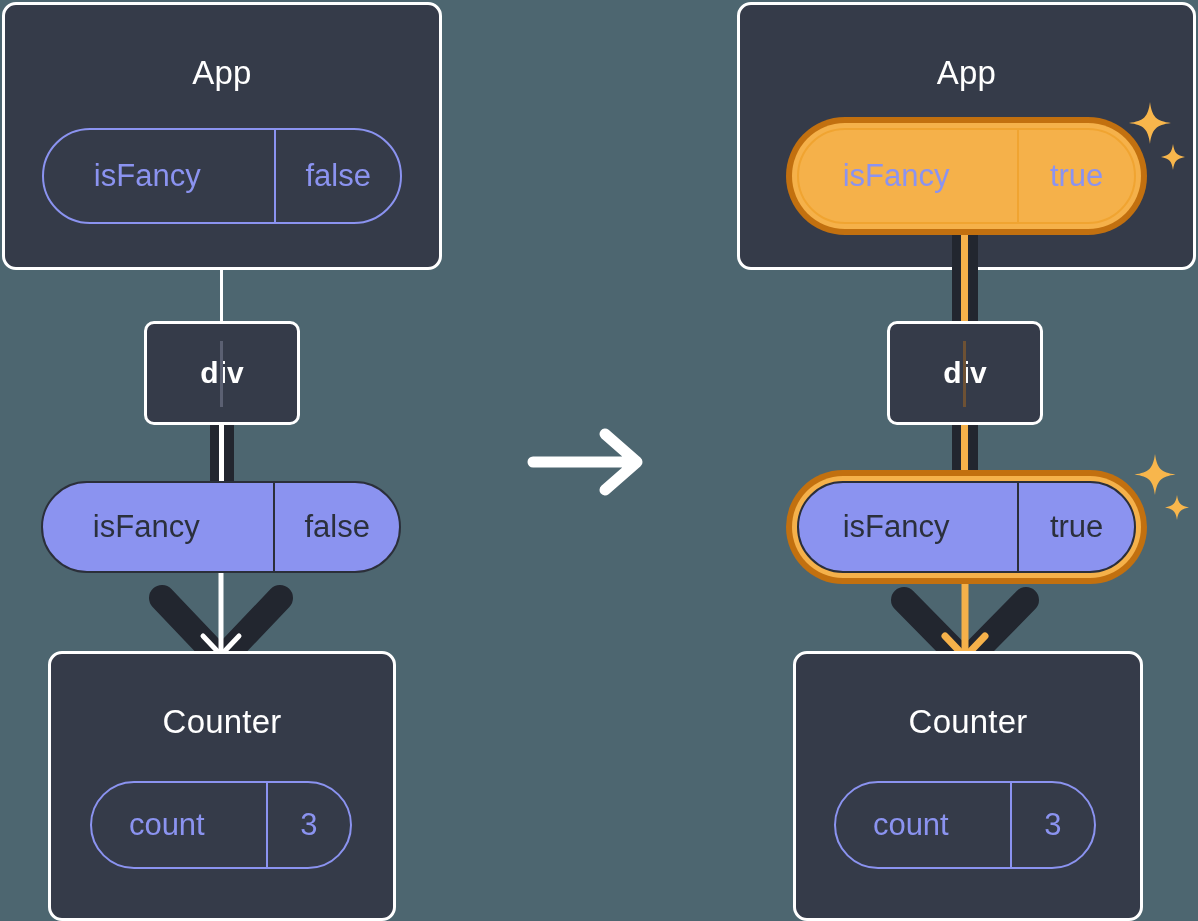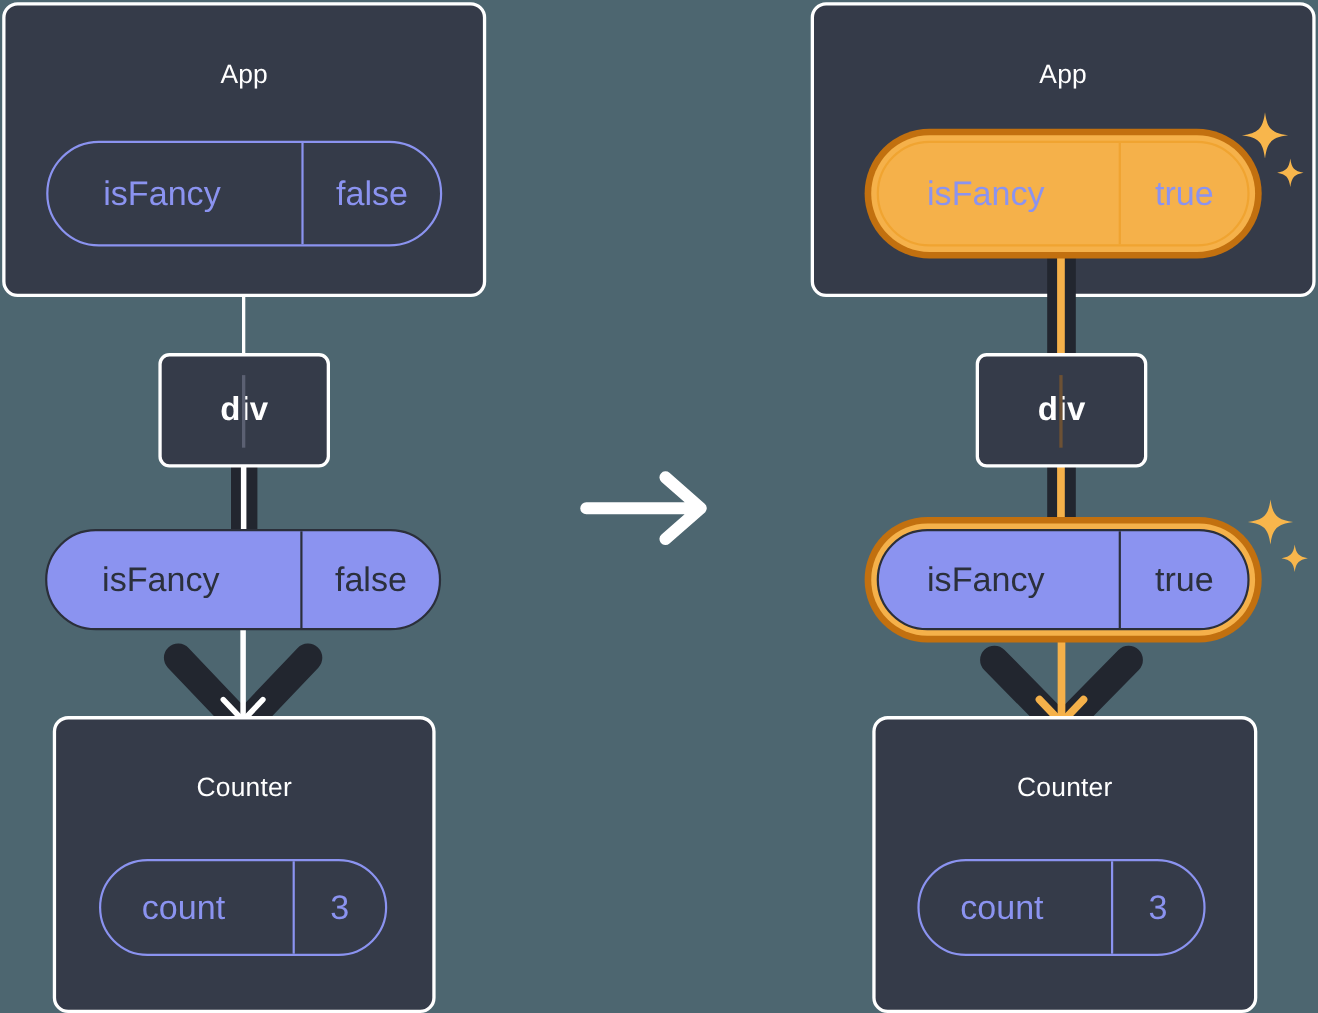--- a/index.html
+++ b/index.html
@@ -17,21 +17,21 @@
     position:absolute;
     background:#353b49;
     border:3px solid #ffffff;
     border-radius:14px;
     box-sizing:border-box;
   }
   .comp-title{
     position:absolute;left:0;right:0;
     text-align:center;
     color:#ffffff;
-    font-size:24px;
+    font-size:33px;
     letter-spacing:0.2px;
   }
 
   
   .dom-box{
     position:absolute;
     background:#353b49;
     border:3px solid #ffffff;
     border-radius:10px;
     box-sizing:border-box;

